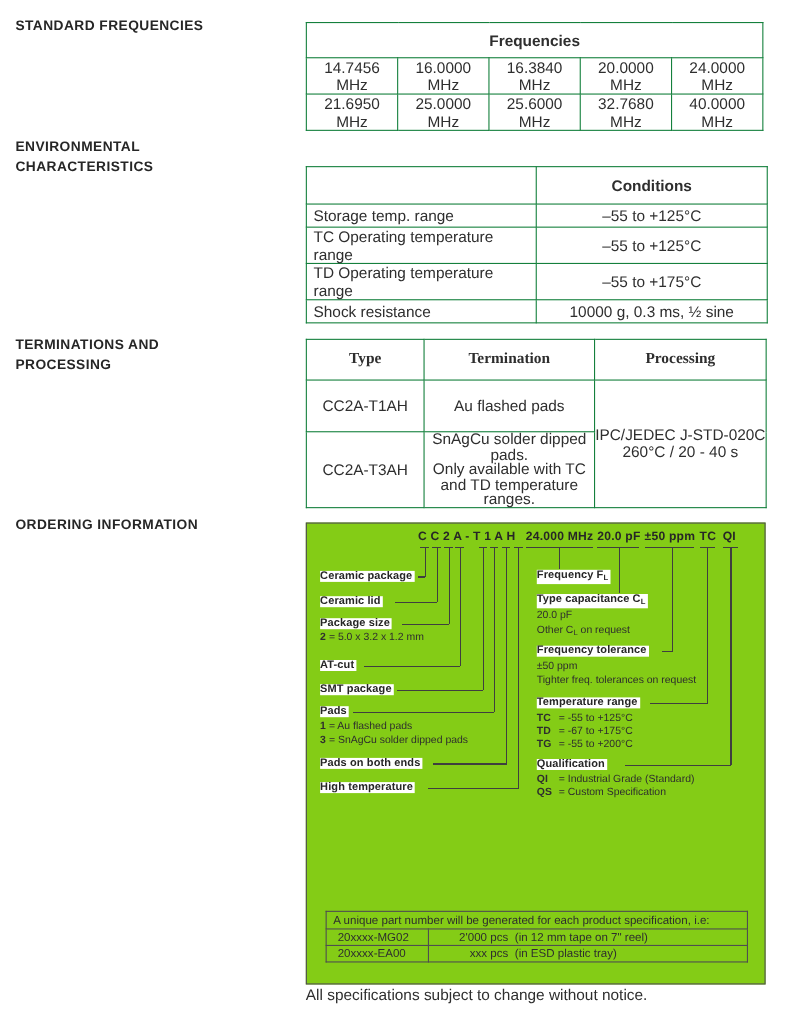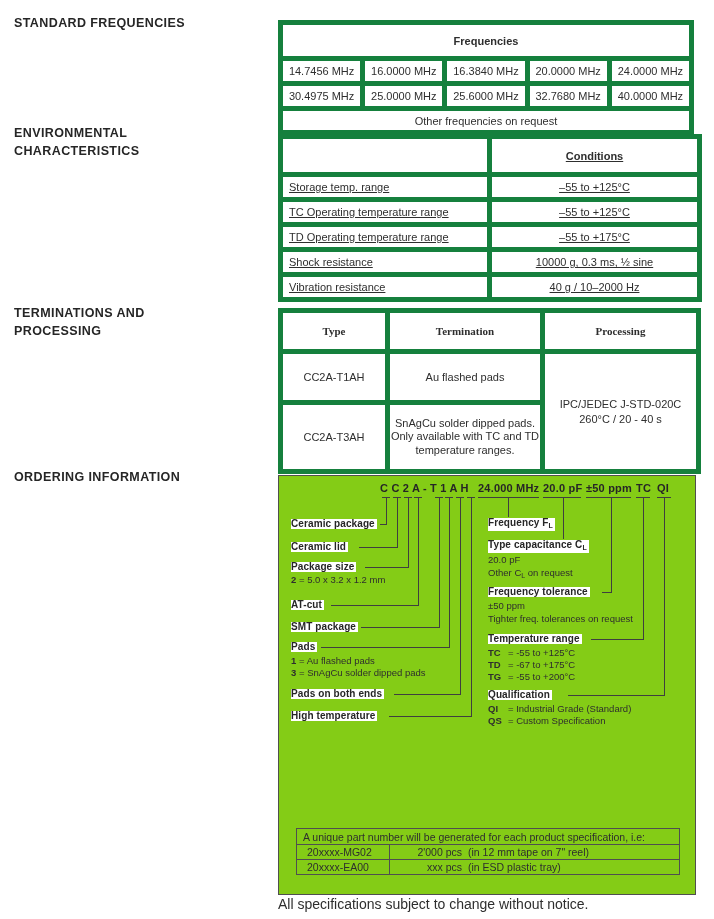--- a/index.html
+++ b/index.html
@@ -3,21 +3,21 @@
 <meta charset="utf-8">
 <style>
   html,body { margin:0; padding:0; background:#fff; }
   .page { position:relative; width:714px; height:919px; background:#ffffff;
           font-family:"Liberation Sans", sans-serif; color:#2e2e2e; overflow:hidden; }
 
   .sec-heading { position:absolute; left:14px; font-size:12.5px; font-weight:bold;
                  letter-spacing:0.4px; color:#262626; white-space:nowrap; }
 
   table.tbl { position:absolute; border-collapse:collapse; table-layout:fixed; background:#fff; }
-  table.tbl td { border:5px solid #15803d; font-size:11px; text-align:center;
+  table.tbl td { border:1px solid #15803d; font-size:14px; text-align:center;
                  vertical-align:middle; padding:0; color:#2e2e2e; }
 
   
   .freq td.hd { height:31px; font-weight:bold; }
   .freq td.cell { height:20px; }
   .freq td.ft { height:19px; }
 
   
   .env td.hd { height:33px; font-weight:bold; }
   .env td { height:20px; }
@@ -74,33 +74,30 @@
           <td class="hd" colspan="5">Frequencies</td>
         </tr>
     <tr>
       <td class="cell">14.7456 MHz</td>
       <td class="cell">16.0000 MHz</td>
       <td class="cell">16.3840 MHz</td>
       <td class="cell">20.0000 MHz</td>
       <td class="cell">24.0000 MHz</td>
     </tr>
     <tr>
-      <td class="cell">30.4975 MHz</td>
+      <td class="cell">21.6950 MHz</td>
       <td class="cell">25.0000 MHz</td>
       <td class="cell">25.6000 MHz</td>
       <td class="cell">32.7680 MHz</td>
       <td class="cell">40.0000 MHz</td>
     </tr>
-    <tr>
-          <td class="ft" colspan="5">Other frequencies on request</td>
-        </tr>
   </tbody>
     </table>
 
-  <table class="tbl env" style="left:278px; top:134px; width:419px;text-decoration:underline;">
+  <table class="tbl env" style="left:278px; top:151px; width:419px;">
     <colgroup>
         <col style="width:209px">
         <col style="width:210px">
       </colgroup>
     <tbody>
         <tr>
       <td class="hd"></td>
       <td class="hd">Conditions</td>
     </tr>
     <tr>
@@ -111,24 +108,20 @@
       <td class="lbl">TC Operating temperature range</td>
       <td>–55 to +125°C</td>
     </tr>
     <tr>
       <td class="lbl">TD Operating temperature range</td>
       <td>–55 to +175°C</td>
     </tr>
     <tr>
       <td class="lbl">Shock resistance</td>
       <td>10000 g, 0.3 ms, ½ sine</td>
-    </tr>
-    <tr>
-      <td class="lbl">Vibration resistance</td>
-      <td>40 g / 10–2000 Hz</td>
     </tr>
   </tbody>
     </table>
 
   <table class="tbl term" style="left:278px; top:308px; width:418px;">
     <colgroup>
         <col style="width:107px">
         <col style="width:155px">
         <col style="width:156px">
       </colgroup>

